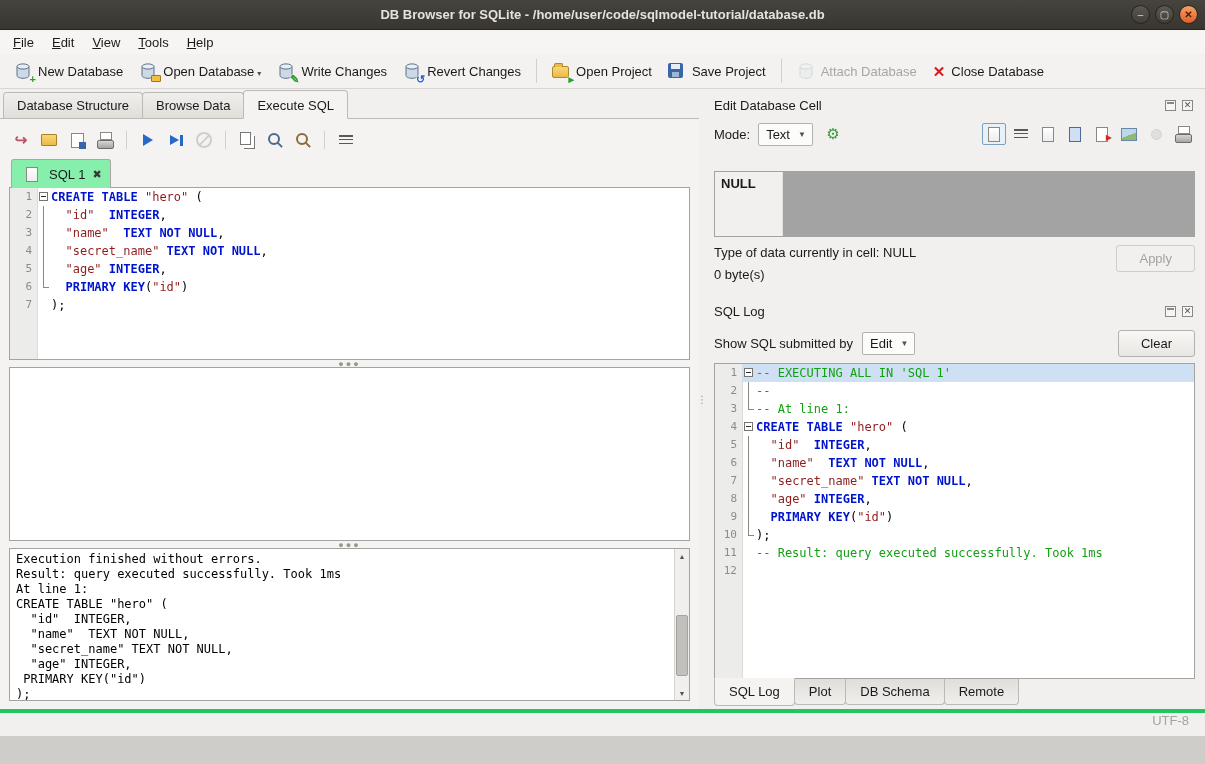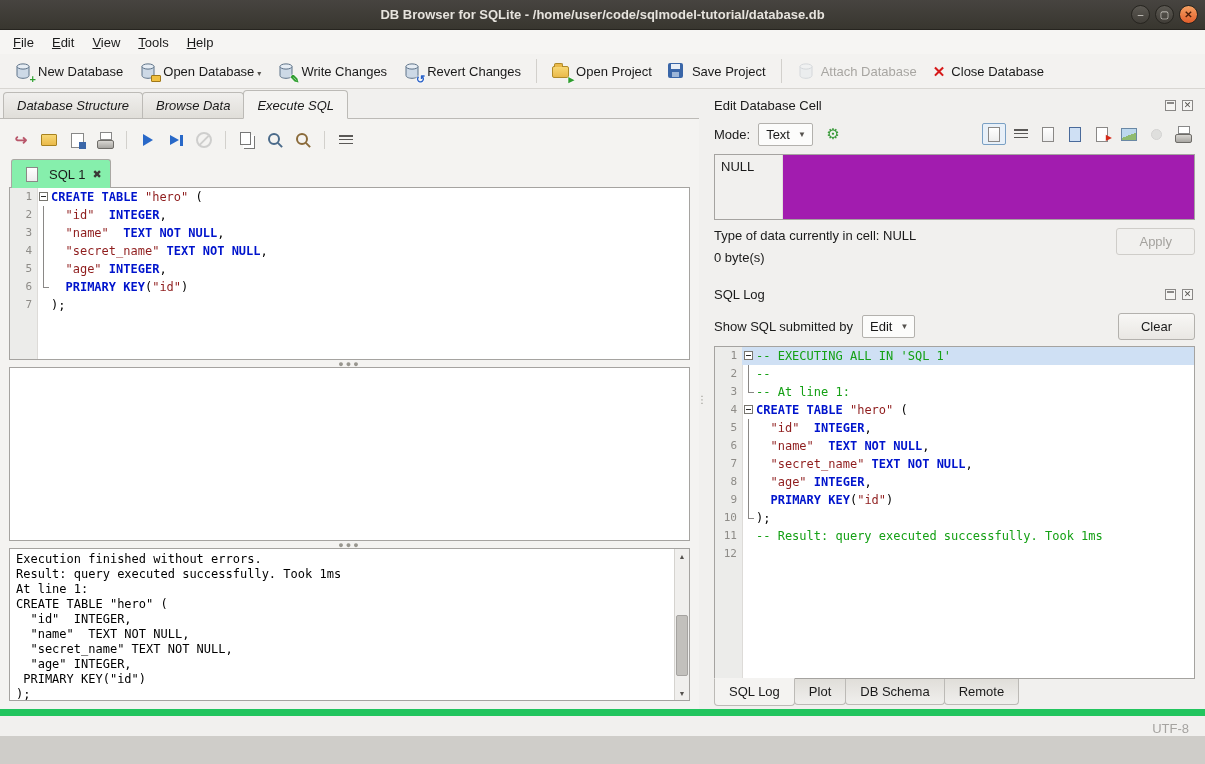--- a/index.html
+++ b/index.html
@@ -37,21 +37,21 @@
   .tb-caret{font-size:8px;color:#55524e;align-self:flex-end;margin:0 0 2px -3px;}
 
   
   .content{flex:1;display:flex;min-height:0;}
   .left-col{width:699px;flex:0 0 699px;display:flex;flex-direction:column;min-height:0;}
   .vsplit{width:7px;flex:0 0 7px;display:flex;align-items:center;justify-content:center;color:#98968f;font-size:10px;letter-spacing:1px;}
   .right-col{flex:1;display:flex;flex-direction:column;min-height:0;padding:4px 10px 0 0;}
 
   
   .main-tabs{height:30px;flex:0 0 30px;display:flex;align-items:flex-end;padding-left:3px;border-bottom:1px solid #bcbab6;}
-  .main-tab{padding:5px 13px 5px;border:1px solid #bcbab6;border-bottom:none;background:linear-gradient(#f0efed,#e0ded9);margin-right:-1px;border-radius:4px 4px 0 0;height:26px;white-space:nowrap;font-style:italic;}
+  .main-tab{padding:5px 13px 5px;border:1px solid #bcbab6;border-bottom:none;background:linear-gradient(#f0efed,#e0ded9);margin-right:-1px;border-radius:4px 4px 0 0;height:26px;white-space:nowrap;}
   .main-tab.active{background:#f4f3f1;height:29px;margin-bottom:-1px;border-bottom:1px solid #f4f3f1;position:relative;z-index:2;padding-top:7px;}
 
   .left-panel{flex:1;background:#f4f3f1;padding:7px 9px 8px;display:flex;flex-direction:column;min-height:0;}
 
   
   .icon-row{height:28px;flex:0 0 28px;display:flex;align-items:center;gap:4px;}
   .mini-sep{width:1px;height:18px;background:#d2d0cc;margin:0 5px;display:inline-block;}
   .tbi{width:24px;height:22px;display:inline-flex;align-items:center;justify-content:center;position:relative;border-radius:2px;flex:0 0 auto;}
   .tbi.dis{opacity:.4;filter:grayscale(1);}
   .tbi.framed{border:1px solid #7aa0c4;background:#e8f0f8;}
@@ -122,36 +122,36 @@
   .dock-icons{display:flex;gap:6px;align-items:center;}
   .dk{width:11px;height:11px;border:1px solid #8a8886;display:inline-block;position:relative;background:#f6f5f3;}
   .dk-float::before{content:'';position:absolute;left:1px;right:1px;top:1px;height:2px;background:#8a8886;}
   .dk-close{display:flex;align-items:center;justify-content:center;font-size:9px;color:#55524e;line-height:1;}
   .mode-row{height:34px;flex:0 0 34px;display:flex;align-items:center;gap:8px;padding-left:8px;}
   .lbl{white-space:nowrap;}
   .select{border:1px solid #b3b1ad;border-radius:2px;background:#fcfcfb;padding:3px 22px 3px 7px;position:relative;white-space:nowrap;}
   .select .caret{position:absolute;right:6px;top:50%;transform:translateY(-50%);font-size:8px;color:#55524e;}
   .flex1{flex:1;}
   .cell-icons{display:flex;gap:3px;align-items:center;}
-  .cell-edit{height:66px;flex:0 0 66px;background:#a21caf;border:1px solid #a5a3a0;margin:3px 0 6px 8px;display:flex;}
+  .cell-edit{height:66px;flex:0 0 66px;background:#a3a3a3;border:1px solid #a5a3a0;margin:20px 0 6px 8px;display:flex;font-weight:bold;}
   .cell-strip{width:68px;flex:0 0 68px;background:#f1f0ee;border-right:1px solid #e2e0dc;padding:4px 6px;}
   .info-row{flex:0 0 56px;display:flex;align-items:flex-start;padding:2px 0 0 8px;gap:10px;}
   .info-texts{flex:1;display:flex;flex-direction:column;gap:7px;}
   .btn{font-family:"Liberation Sans",sans-serif;font-size:13px;padding:5px 22px;border:1px solid #b3b1ad;border-radius:3px;background:linear-gradient(#f8f7f5,#e9e7e3);color:#1a1a1a;}
   .btn.disabled{color:#a4a29e;background:#f1f0ee;border-color:#cfcdc9;}
   .filter-row{height:40px;flex:0 0 40px;display:flex;align-items:center;gap:9px;padding-left:8px;}
   .right-col .log-box{margin-left:8px;}
 
   
   .bottom-tabs{height:30px;flex:0 0 30px;display:flex;align-items:flex-start;padding-left:8px;}
   .btab{padding:5px 14px;border:1px solid #bcbab6;border-top:none;background:linear-gradient(#e0ded9,#f0efed);margin-right:-1px;border-radius:0 0 4px 4px;height:26px;white-space:nowrap;}
   .btab.active{background:#f4f3f1;height:28px;margin-top:-1px;position:relative;z-index:2;border-top:1px solid #f4f3f1;}
 
   
-  .statusbar{height:27px;flex:0 0 27px;background:#f1f0ee;border-top:7px solid #22c55e;display:flex;align-items:flex-end;padding:0 16px;}
+  .statusbar{height:27px;flex:0 0 27px;background:#f1f0ee;border-top:4px solid #22c55e;display:flex;align-items:flex-start;padding:0 16px;}
   .enc{color:#a5a3a0;}
 </style>
 </head>
 <body>
 
 <svg width="0" height="0" style="position:absolute">
   <defs>
     <g id="icon-db">
       <path d="M3 4.5 v9 c0 1.6 2.7 2.8 6 2.8 s6 -1.2 6 -2.8 v-9" fill="#cdd9e6" stroke="#5d7288" stroke-width="1"></path>
       <ellipse cx="9" cy="4.5" rx="6" ry="2.6" fill="#e6edf4" stroke="#5d7288" stroke-width="1"></ellipse>

